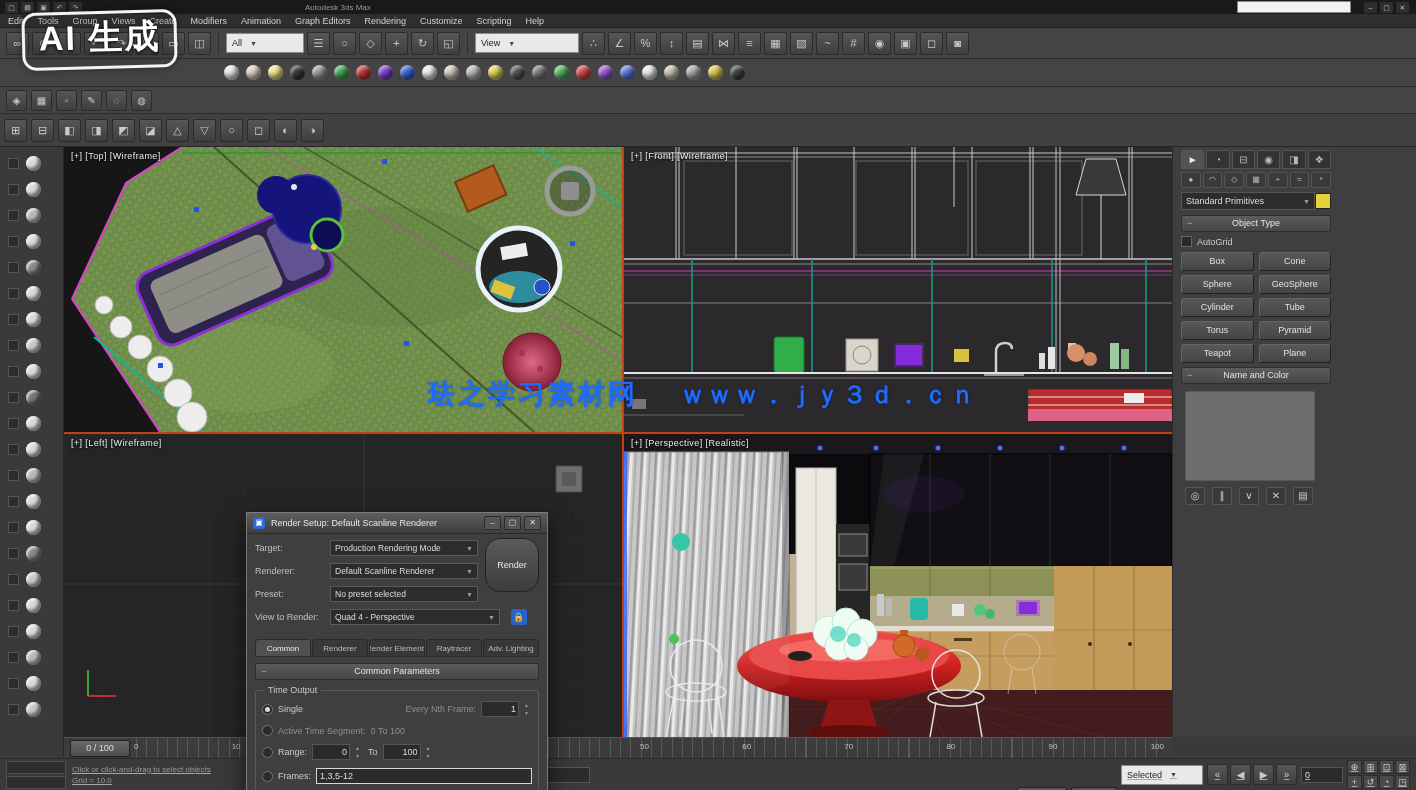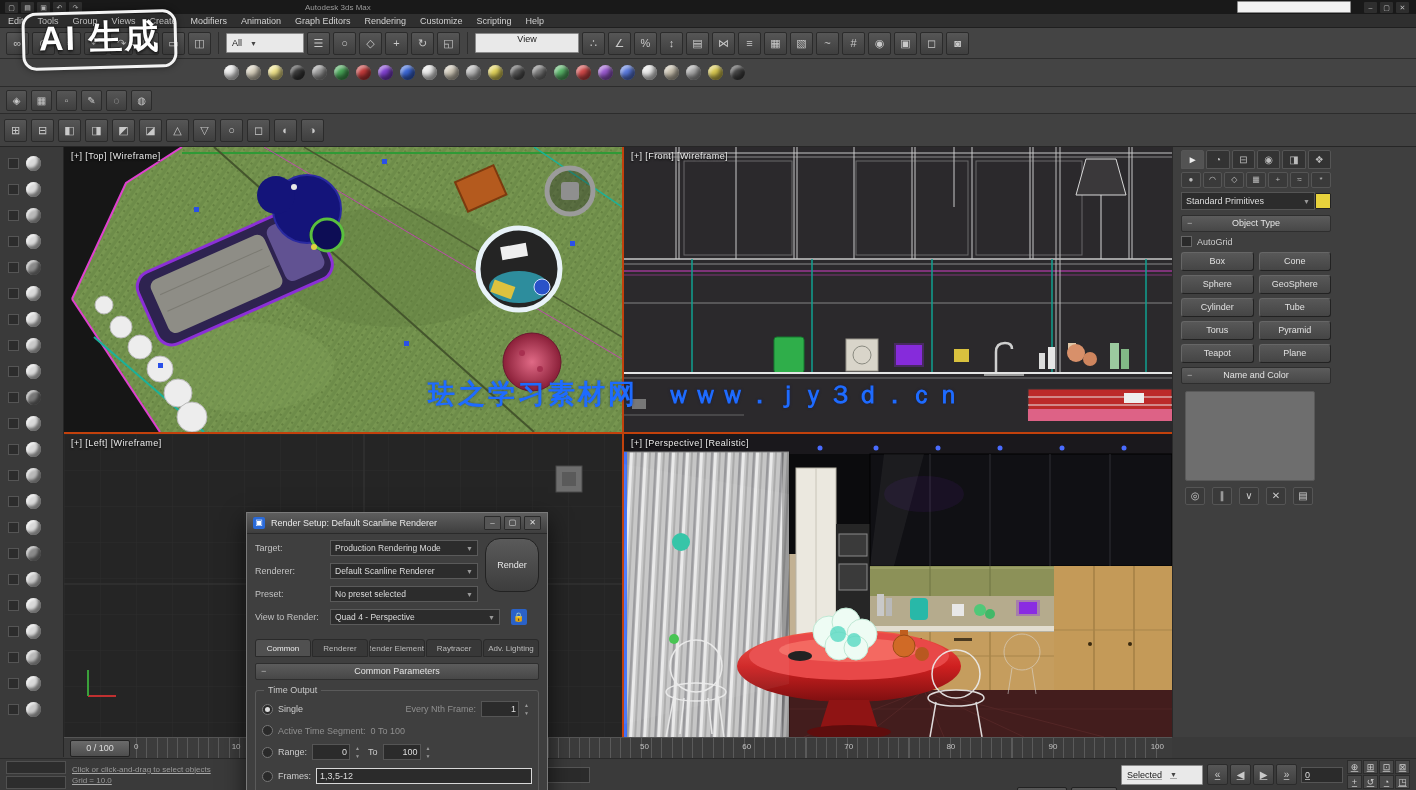--- a/index.html
+++ b/index.html
@@ -144,21 +144,21 @@
   .radio{width:9px;height:9px;border:1px solid #777;border-radius:50%;background:#2a2a2a;position:relative;flex:0 0 auto;}
   .radio.sel:after{content:"";position:absolute;inset:2px;background:#ddd;border-radius:50%;}
   .spin{width:32px;height:14px;background:#2b2b2b;border:1px solid #555;color:#ddd;display:flex;align-items:center;
     justify-content:flex-end;padding:0 2px;}
   .spin-arrows{width:8px;height:14px;display:flex;flex-direction:column;justify-content:space-between;font-size:5px;color:#999;}
   .white-input{flex:1;height:14px;background:#2b2b2b;border:1px solid #d8d8d8;color:#ddd;padding:0 3px;line-height:14px;}
   .dim{color:#8f8f8f;}
   .push{margin-left:auto;}
 
   
-  .watermark{position:absolute;left:428px;top:376px;display:flex;gap:28px;align-items:baseline;
+  .watermark{position:absolute;left:428px;top:376px;display:flex;gap:42px;align-items:baseline;
     font-weight:bold;z-index:40;text-shadow:0 0 3px rgba(0,20,90,.4);}
   .wm-site{font-size:27px;letter-spacing:3px;}
   .wm-url{font-size:25px;letter-spacing:2px;}
 
   .ai-badge{position:absolute;left:22px;top:11px;z-index:50;border:3px solid #f4f4f4;border-radius:14px;
     padding:1px 14px 5px;transform:rotate(-1.5deg);background:rgba(25,25,25,.12);box-shadow:0 0 7px rgba(0,0,0,.45);}
   .ai-badge span{font-size:34px;font-weight:bold;color:#fff;letter-spacing:2px;
     text-shadow:0 2px 3px #1a1a1a, 0 0 2px #000;}
 </style>
 </head>
@@ -216,21 +216,21 @@
     </div>
     <div style="display:flex;gap:3px;">
         <span class="bar-icon">☰</span>
         <span class="bar-icon">○</span>
         <span class="bar-icon">◇</span>
         <span class="bar-icon">+</span>
         <span class="bar-icon">↻</span>
         <span class="bar-icon">◱</span>
       </div>
     <span class="sep"></span>
-    <div class="dd-white" style="width:92px;flex-direction:column;">
+    <div class="dd-white" style="width:92px;">
       <span>View</span>
         <span class="arr">▼</span>
     </div>
     <div style="display:flex;gap:3px;">
         <span class="bar-icon">∴</span>
         <span class="bar-icon">∠</span>
         <span class="bar-icon">%</span>
         <span class="bar-icon">↕</span>
         <span class="bar-icon">▤</span>
         <span class="bar-icon">⋈</span>

